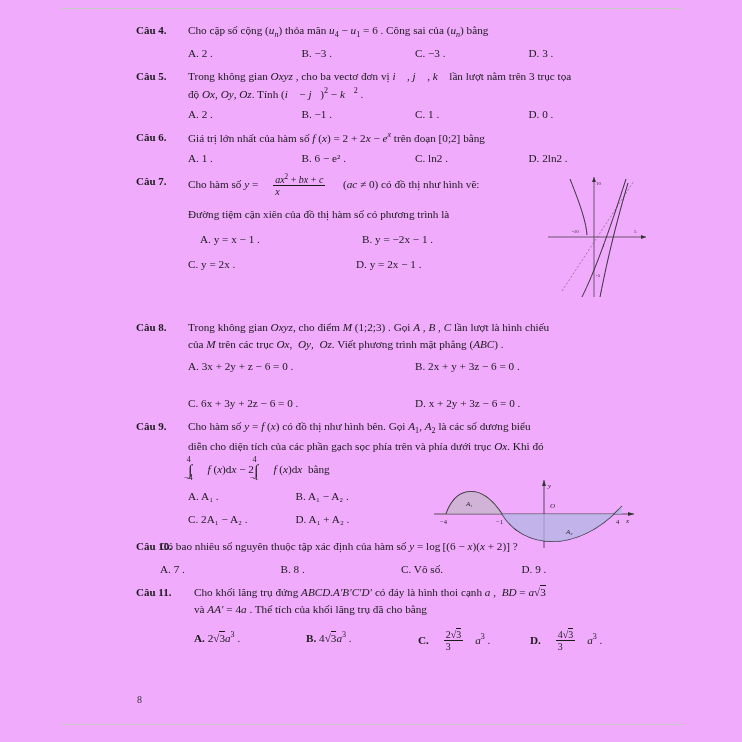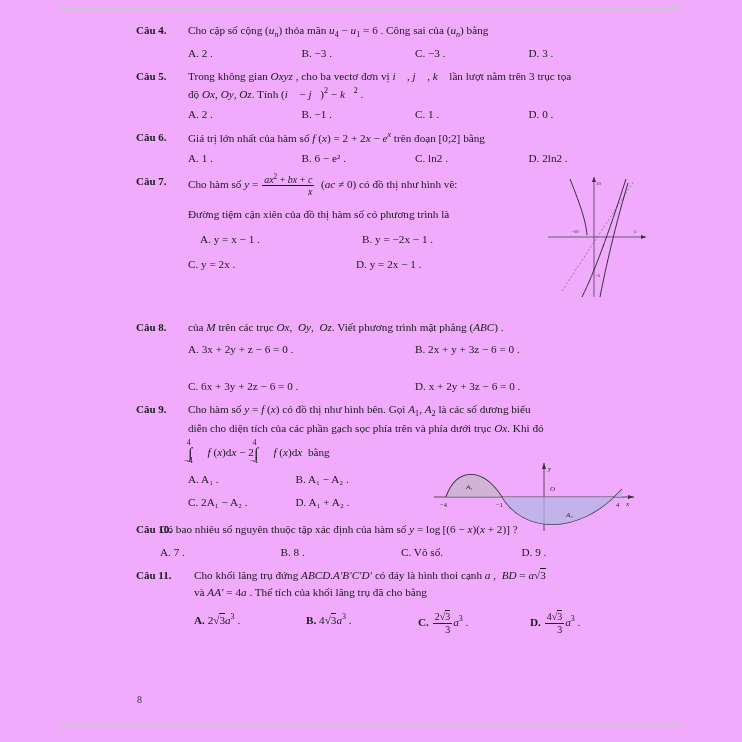--- a/index.html
+++ b/index.html
@@ -68,24 +68,24 @@
   .opts.four > div { width: 25%; }
   .opts.two > div { width: 50%; }
   .opts .lbl { font-weight: bold; }
   .opt { white-space: nowrap; }
   .mt6 { margin-top: 6px; }
 
   i.mv { font-style: italic; }
   .frac {
     display: inline-block;
     vertical-align: middle;
-    text-align: right;
+    text-align: left;
     font-size: 10px;
     line-height: 1.15;
-    margin: 0 1px;
+    margin: 0 12px;
   }
   .frac .num { display: block; border-bottom: 1px solid #1a1a1a; padding: 0 2px; }
   .frac .den { display: block; padding: 0 2px; }
   sup { font-size: 0.72em; }
   sub { font-size: 0.72em; }
 
   .fig7 {
     position: absolute;
     right: -10px;
     top: 0;
@@ -208,20 +208,23 @@
           <text x="92" y="60" font-size="5" fill="#333" font-family="Liberation Serif, serif">5</text>
           <text x="54" y="12" font-size="5" fill="#333" font-family="Liberation Serif, serif">10</text>
           <text x="54" y="104" font-size="5" fill="#333" font-family="Liberation Serif, serif">-5</text>
         </svg>
       </div>
     </div>
 
     <div class="q" style="margin-top:18px;">
       <div class="tag">Câu 8.</div>
       <div class="body">
+        <div class="stem">
+          Trong không gian <i class="mv">Oxyz</i>, cho điểm <i class="mv">M</i> (1;2;3) . Gọi <i class="mv">A</i> , <i class="mv">B</i> , <i class="mv">C</i> lần lượt là hình chiếu
+        </div>
         <div class="stem">
           của <i class="mv">M</i> trên các trục <i class="mv">Ox</i>, &nbsp;<i class="mv">Oy</i>, &nbsp;<i class="mv">Oz</i>. Viết phương trình mặt phẳng (<i class="mv">ABC</i>) .
         </div>
         <div class="opts two" style="margin-top:5px;">
           <div class="opt">A. 3x + 2y + z − 6 = 0 .</div>
           <div class="opt">B. 2x + y + 3z − 6 = 0 .</div>
         </div>
         <div class="opts two" style="margin-top:20px;">
           <div class="opt">C. 6x + 3y + 2z − 6 = 0 .</div>
           <div class="opt">D. x + 2y + 3z − 6 = 0 .</div>

